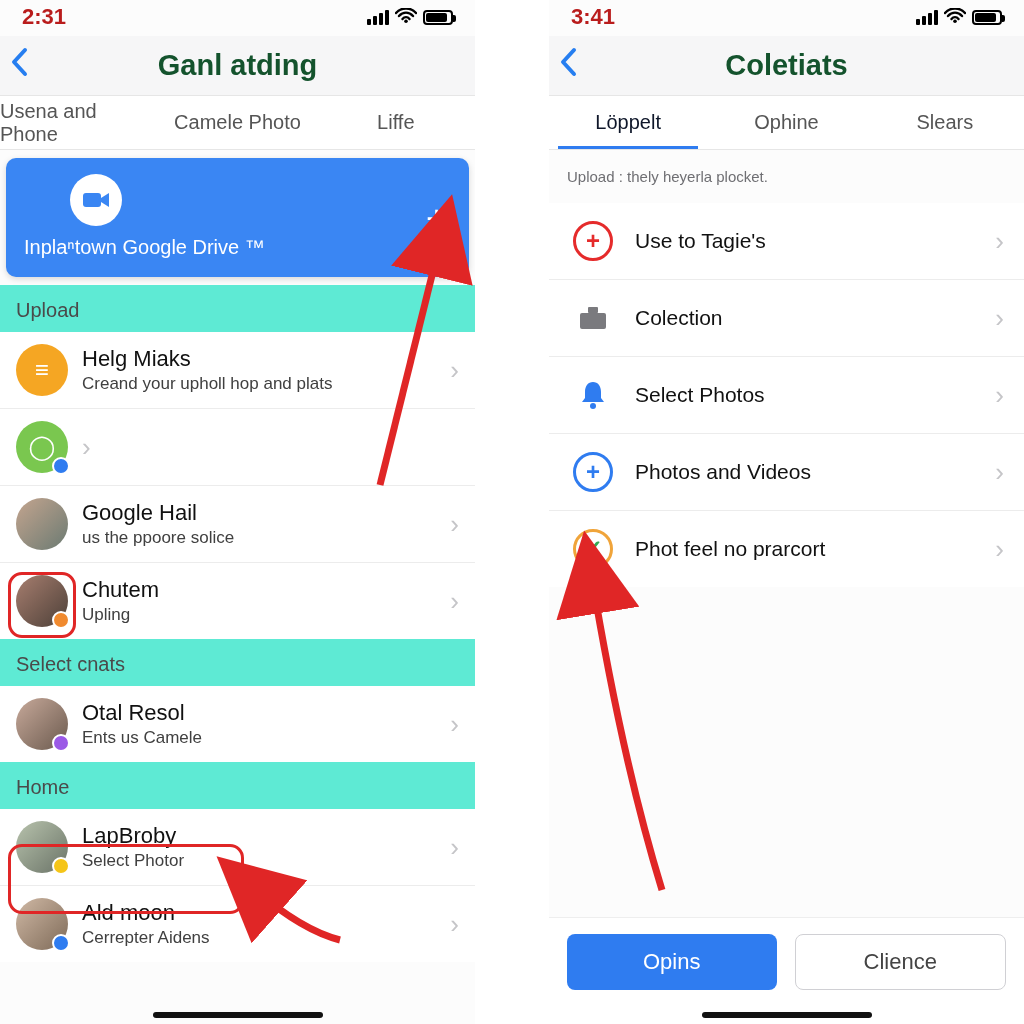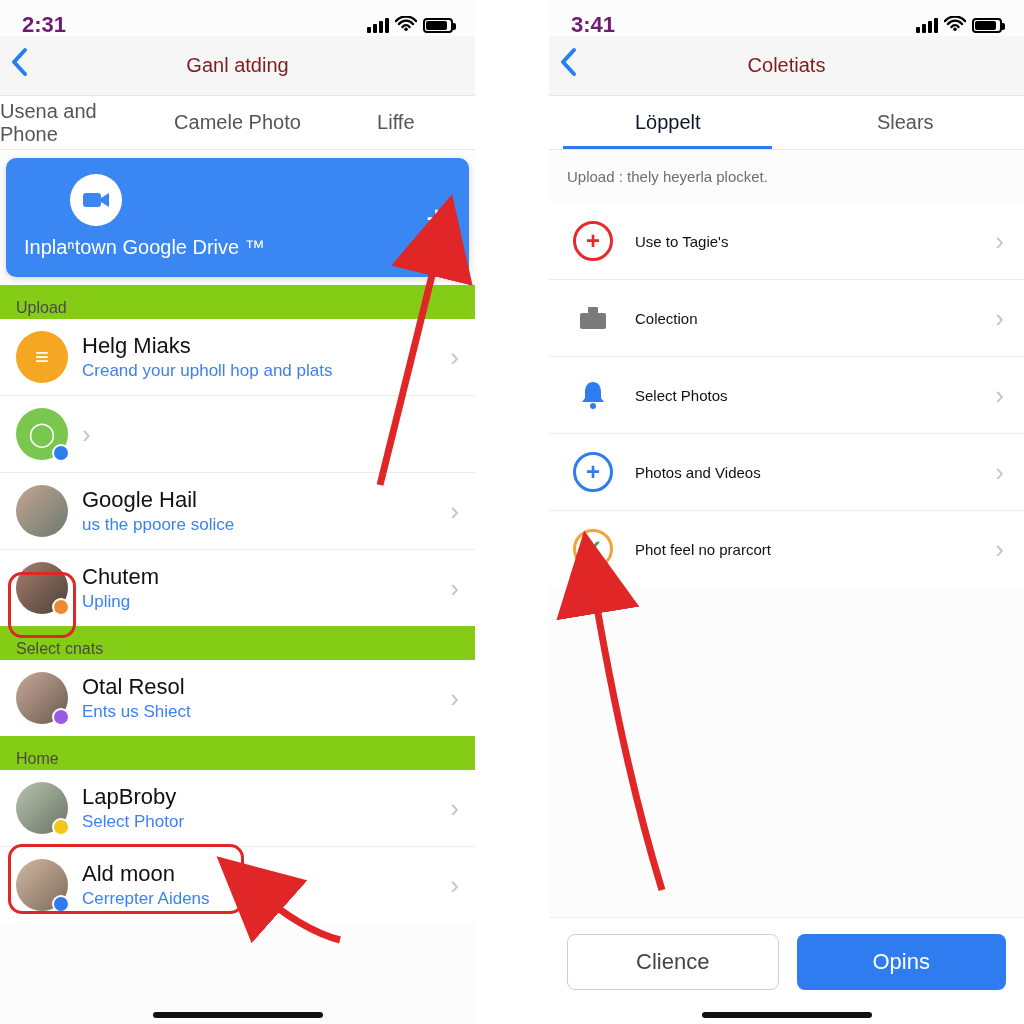--- a/index.html
+++ b/index.html
@@ -3,75 +3,75 @@
 <meta charset="utf-8">
 <style>
   * { box-sizing: border-box; margin: 0; padding: 0; font-family: -apple-system, "Helvetica Neue", Arial, sans-serif; }
   body { width: 1024px; height: 1024px; background: #ffffff; display: flex; }
   .gap { width: 74px; height: 100%; }
   .phone { position: relative; height: 1024px; background: #fcfcfc; display: flex; flex-direction: column; }
   .phone-left  { width: 475px; }
   .phone-right { width: 475px; }
 
   
-  .status { height: 36px; display: flex; align-items: flex-start; justify-content: space-between; padding: 12px 22px; font-size: 22px; font-weight: 700; color: #701a75; }
+  .status { height: 36px; display: flex; align-items: flex-end; justify-content: space-between; padding: 6px 22px; font-size: 22px; font-weight: 700; color: #b91c1c; }
   .status .icons { display: flex; align-items: center; gap: 6px; }
   .bars { display: flex; align-items: flex-end; gap: 2px; }
   .bars span { width: 4px; background: #000; display: inline-block; border-radius: 1px; }
   .bars span:nth-child(1){height:6px}.bars span:nth-child(2){height:9px}.bars span:nth-child(3){height:12px}.bars span:nth-child(4){height:15px}
   .batt { width: 30px; height: 15px; border: 2px solid #000; border-radius: 4px; position: relative; }
   .batt::after { content:""; position:absolute; right:-5px; top:3px; width:3px; height:7px; background:#000; border-radius:0 2px 2px 0; }
   .batt::before { content:""; position:absolute; left:1px; top:1px; bottom:1px; width: 80%; background:#000; border-radius:2px;}
 
   
   .nav { height: 60px; display:flex; align-items:center; justify-content:center; position:relative; border-bottom:1px solid #e6e6e6; background:#f6f6f7; }
-  .nav .title { font-size: 20px; font-weight: 400; color:#7f1d1d; }
+  .nav .title { font-size: 29px; font-weight: 700; color:#14532d; }
   .back { position:absolute; left:10px; top:50%; transform:translateY(-50%); color:#267ef0; font-size:32px; font-weight:400; }
 
   
   .tabs { display:flex; height:54px; border-bottom:1px solid #e6e6e6; background:#fff; }
   .tabs .tab { flex:1; display:flex; align-items:center; justify-content:center; font-size:20px; color:#555; position:relative; }
   .tabs .tab.active { color:#0f172a; }
   .tabs .tab.active.underline::after { content:""; position:absolute; left:6%; right:6%; bottom:0; height:3px; background:#2f7cf0; }
 
   
   .banner { margin:8px 6px; background:#3a86f3; border-radius:10px; color:#fff; padding:16px 18px 18px 18px; position:relative; box-shadow:0 2px 6px rgba(0,0,0,.15); }
   .banner .cam { width:52px; height:52px; border-radius:50%; background:#fff; display:flex; align-items:center; justify-content:center; color:#3a86f3; font-size:28px; margin-bottom:10px; margin-left:46px; }
   .banner .label { font-size:20px; }
   .banner .plus { position:absolute; right:22px; top:40px; font-size:36px; font-weight:300; }
 
-  .section-header { padding:14px 16px 2px; font-size:16px; color:#4a4a4a; background:#84cc16; }
+  .section-header { padding:14px 16px 10px; font-size:20px; color:#4a4a4a; background:#5eead4; }
   .list { background:#fff; }
   .row { display:flex; align-items:center; padding:12px 16px; border-bottom:1px solid #ececec; position:relative; }
   .row:last-child{border-bottom:none;}
   .row .avatar, .row .ico { width:52px; height:52px; border-radius:50%; flex-shrink:0; margin-right:14px; display:flex; align-items:center; justify-content:center; font-size:24px; color:#fff; }
   .row .txt { flex:1; }
   .row .t1 { font-size:22px; color:#111; }
-  .row .t2 { font-size:17px; color:#3b82f6; margin-top:2px; }
+  .row .t2 { font-size:17px; color:#404040; margin-top:2px; }
   .chev { color:#c5c5c8; font-size:26px; }
 
   .avatar.orange{background:#f5a623;}
   .avatar.green {background:#7ac74f;}
   .avatar.img   {background:linear-gradient(135deg,#c4a58f,#6b7a72);}
   .avatar.img2  {background:linear-gradient(135deg,#a77e6f,#4d4038);}
   .avatar.img3  {background:linear-gradient(135deg,#c7a99a,#6b5a4e);}
   .avatar.img4  {background:linear-gradient(135deg,#b8c3ad,#6a7367);}
   .avatar.img5  {background:linear-gradient(135deg,#d0b9a5,#7e6a58);}
   .badge { position:absolute; width:18px;height:18px;border-radius:50%; bottom:10px; left:52px; border:2px solid #fff; }
   .badge.blue{background:#2f7cf0;} .badge.purple{background:#9b59e6;} .badge.orange{background:#f08a2f;} .badge.yellow{background:#f5c518;}
 
   
   .ico.circle-red  { border:3px solid #e52b2b; color:#e52b2b; background:transparent; font-weight:700; }
   .ico.briefcase   { color:#7a7a7e; font-size:28px; background:transparent;}
   .ico.bell        { color:#2f7cf0; font-size:28px; background:transparent;}
   .ico.circle-blue { border:3px solid #2f7cf0; color:#2f7cf0; background:transparent; font-weight:700;}
   .ico.circle-green{ border:3px solid #f0a43a; color:#34a853; background:transparent; font-weight:700;}
   .row .ico { width:40px; height:40px; border-radius:50%; margin-right:22px; margin-left:4px; }
   .row.slim { padding:18px 20px; }
-  .row.slim .t1 { font-size:15px; }
+  .row.slim .t1 { font-size:21px; }
 
   .hint { padding:18px 18px; font-size:15px; color:#6f6f73; }
 
   
   .btnbar { display:flex; gap:18px; padding:16px 18px 34px; background:#fff; border-top:1px solid #eee; }
   .btn { flex:1; height:56px; border-radius:8px; display:flex; align-items:center; justify-content:center; font-size:22px; }
   .btn.secondary{ border:1px solid #d0d0d4; color:#444; background:#fff; }
   .btn.primary  { background:#2f7cf0; color:#fff; }
 
   
@@ -164,21 +164,21 @@
     </div>
   </div>
 
   <div class="section-header">Select cnats</div>
   <div class="list">
     <div class="row">
       <div class="avatar img3"></div>
       <div class="badge purple"></div>
       <div class="txt">
           <div class="t1">Otal Resol</div>
-          <div class="t2">Ents us Shiect</div>
+          <div class="t2">Ents us Camele</div>
         </div>
       <div class="chev">›</div>
     </div>
   </div>
 
   <div class="section-header">Home</div>
   <div class="list">
     <div class="row">
       <div class="avatar img4"></div>
       <div class="badge yellow"></div>
@@ -251,20 +251,21 @@
     <span class="back">
       <svg width="20" height="30" viewBox="0 0 20 30">
           <polyline points="15,3 4,15 15,27" fill="none" stroke="#267ef0" stroke-width="4" stroke-linecap="round" stroke-linejoin="round"></polyline>
         </svg>
     </span>
     <span class="title">Coletiats</span>
   </div>
 
   <div class="tabs">
     <div class="tab active underline">Löppelt</div>
+    <div class="tab">Ophine</div>
     <div class="tab">Slears</div>
   </div>
 
   <div class="hint">Upload : thely heyerla plocket.</div>
 
   <div class="list">
     <div class="row slim">
       <div class="ico circle-red">+</div>
       <div class="txt">
           <div class="t1">Use to Tagie's</div>
@@ -307,22 +308,22 @@
       <div class="txt">
           <div class="t1">Phot feel no prarcort</div>
         </div>
       <div class="chev">›</div>
     </div>
   </div>
 
   <div style="flex:1"></div>
 
   <div class="btnbar">
+    <div class="btn primary">Opins</div>
     <div class="btn secondary">Clience</div>
-    <div class="btn primary">Opins</div>
   </div>
 
   <div class="home-indicator"></div>
 
   <div class="arrow" style="left:18px; top:560px;">
     <svg width="120" height="340">
         <defs>
           <marker id="ah3" markerWidth="12" markerHeight="12" refX="6" refY="6" orient="auto">
             <path d="M0,0 L12,6 L0,12 Z" fill="#e02626"></path>
           </marker>

